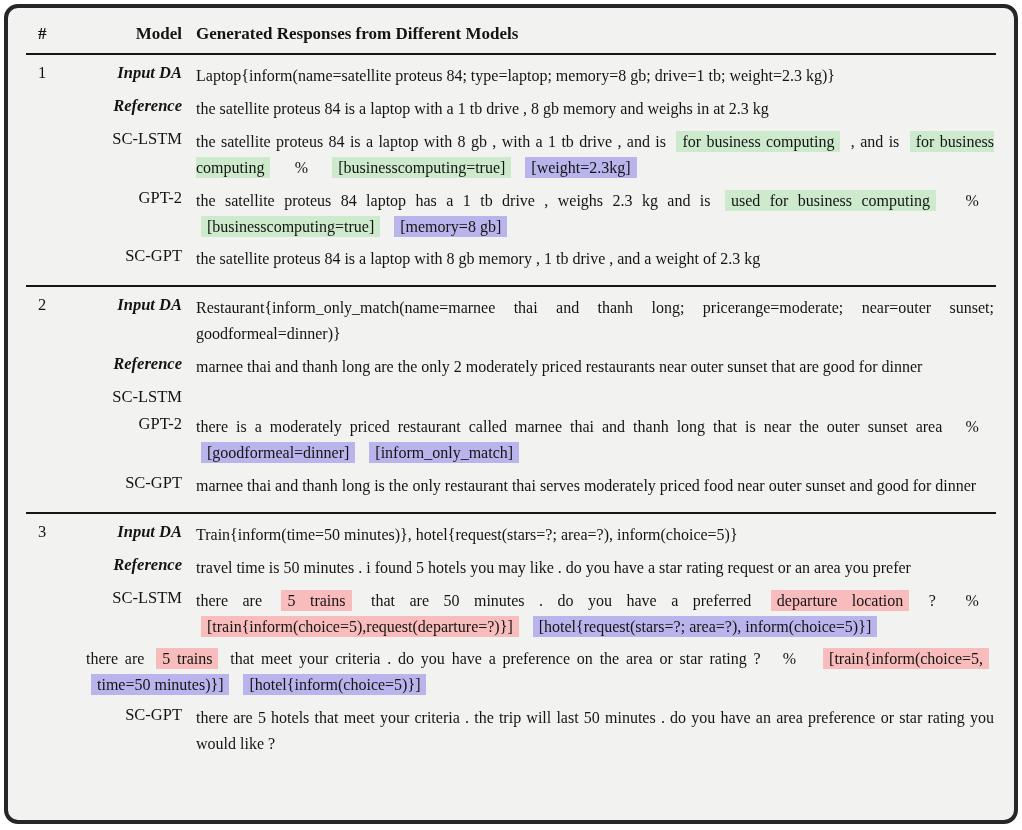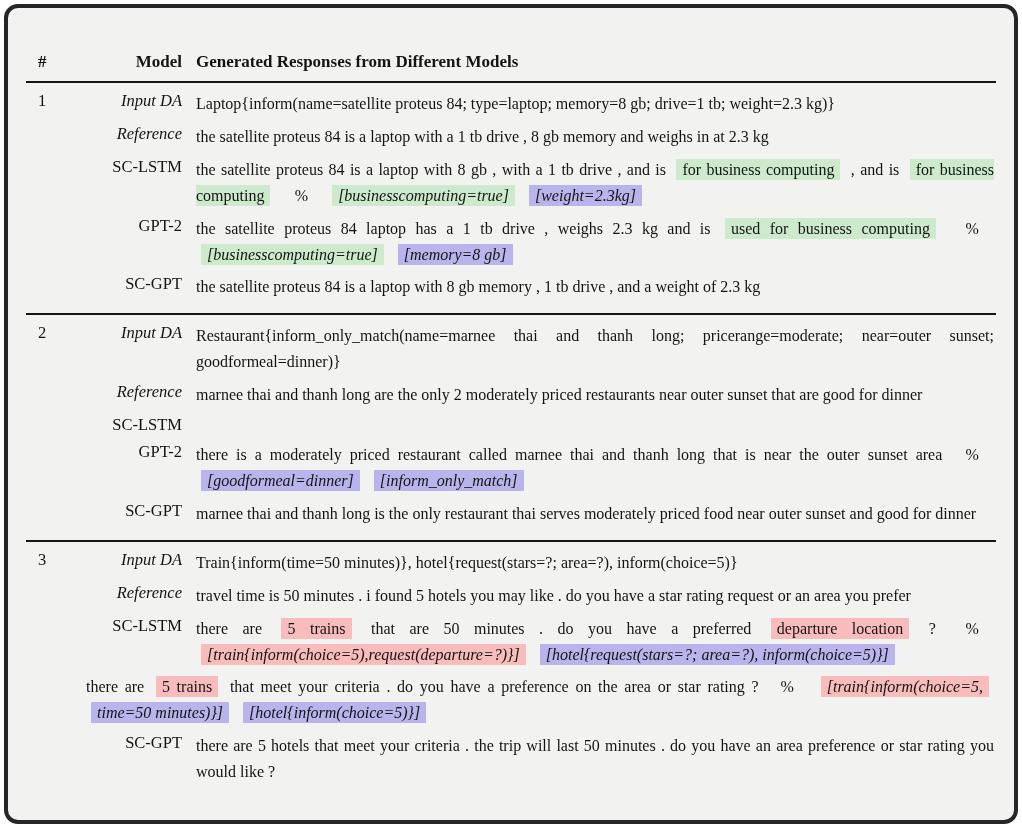--- a/index.html
+++ b/index.html
@@ -13,36 +13,36 @@
     overflow:hidden;
   }
   .table{padding:8px 18px 0 18px;}
   .hdr{
     display:flex;align-items:flex-end;
     padding:8px 0 9px 0;border-bottom:2px solid #161616;
     font-weight:bold;font-size:17px;
   }
   .col-num{width:46px;flex:0 0 46px;padding-left:12px;box-sizing:border-box;}
   .col-model{width:110px;flex:0 0 110px;text-align:right;box-sizing:border-box;}
-  .col-resp{flex:1;padding-left:14px;padding-right:2px;box-sizing:border-box;margin-top:28px;}
+  .col-resp{flex:1;padding-left:14px;padding-right:2px;box-sizing:border-box;}
   .section{padding:8px 0 6px 0;}
   .section + .section{border-top:2px solid #161616;}
   .entry{display:flex;margin:0 0 7px 0;}
   .entry .col-model{font-size:16.5px;}
-  .entry .col-model.emph{font-weight:normal;font-style:italic;}
+  .entry .col-model.emph{font-weight:bold;font-style:italic;}
   .entry .col-num{font-size:16.5px;}
   .content{
     flex:1;padding-left:14px;padding-right:2px;box-sizing:border-box;
     font-size:16px;line-height:1.62;text-align:justify;
   }
   .hl{padding:2px 6px;margin:0 5px;white-space:normal;}
   .hl-green{background:#cdeacc;}
   .hl-purple{background:#b9b5ec;}
   .hl-pink{background:#f8bcbc;}
-  .it{font-style:italic;}
+  .it{}
   .pct{margin:0 0.95em;}
   .pct.wide{margin-left:3.4em;}
 </style>
 </head>
 <body>
 
 <div class="frame">
   <div class="table">
     <div class="hdr">
       <div class="col-num">#</div>

